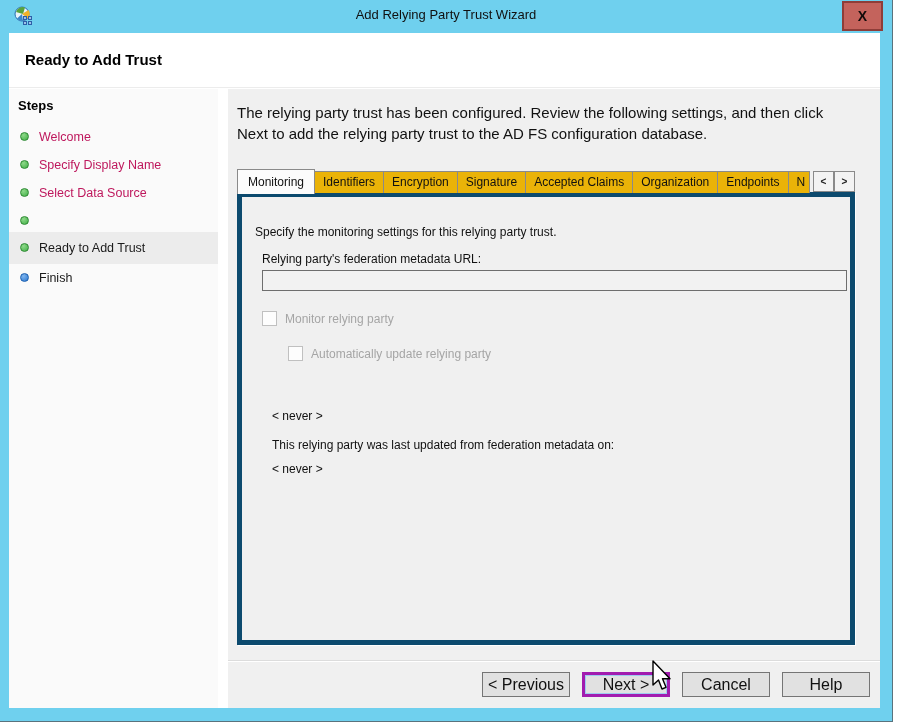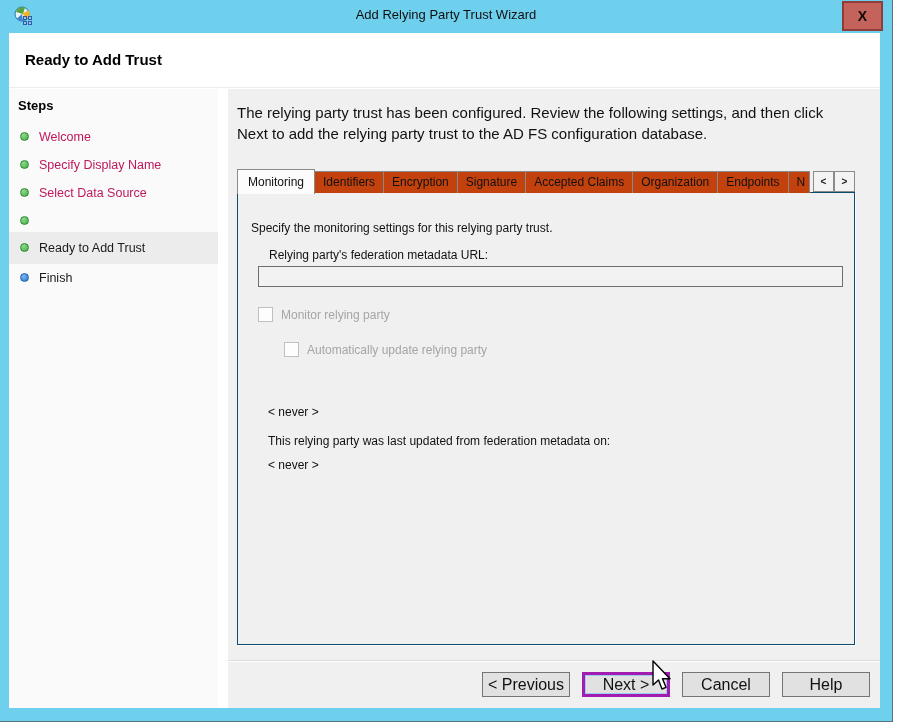--- a/index.html
+++ b/index.html
@@ -42,35 +42,35 @@
   .step-current { background:#ececec; padding-top:9px; padding-bottom:9px; }
   .step-current .label, .step-plain .label { color:#1a1a1a; }
 
   
   .main { flex:1; background:#f0f0f0; margin-left:10px; position:relative; }
   .intro { position:absolute; left:9px; top:13px; width:618px; font-size:15px;
     line-height:1.4; color:#111; }
 
   .tabcontrol { position:absolute; left:9px; top:80px; width:618px; }
   .tabs { display:flex; align-items:flex-end; height:24px; position:relative; z-index:2; }
-  .tab { font-size:12px; padding:3px 8px 4px 8px; background:#c2410c;
+  .tab { font-size:12px; padding:3px 8px 4px 8px; background:#eab308;
     border:1px solid #8a8a8a; border-bottom:none; margin-right:-1px; margin-top:2px;
     white-space:nowrap; color:#111; cursor:default; }
   .tab.active { background:#fcfcfc; margin-top:0; padding:5px 10px 5px 10px;
     margin-bottom:-1px; z-index:3; position:relative; }
   .tab.partial { width:22px; overflow:hidden; flex:none; }
   .tab-scroll { width:21px; height:21px; flex:none; background:#f3f3f3;
     border:1px solid #8a8a8a; font-size:10px; font-weight:bold; color:#222;
     text-align:center; line-height:19px; margin-bottom:1px; cursor:default; }
   .tab-scroll.left { margin-left:auto; }
   .tabpanel { position:relative; height:453px; background:#f0f0f0;
-    border:1px solid #0c4a6e; box-shadow:1px 1px 0 #fdfdfd; margin-top:-1px; }
+    border:5px solid #0c4a6e; box-shadow:1px 1px 0 #fdfdfd; margin-top:-1px; }
 
   .tp-instruction { position:absolute; left:13px; top:28px; font-size:12px; color:#111; }
-  .tp-url-label { position:absolute; left:20px; top:55px; font-size:12px; color:#111;margin-left:11px; }
+  .tp-url-label { position:absolute; left:20px; top:55px; font-size:12px; color:#111; }
   .tp-url-input { position:absolute; left:20px; top:73px; width:585px; height:21px;
     background:#f2f2f2; border:1px solid #6e6e6e; font-size:12px; padding:0 4px;
     font-family:"Liberation Sans", sans-serif; color:#333; }
 
   .cb-row { position:absolute; display:flex; align-items:center; }
   .cb-row.cb1 { left:20px; top:114px; }
   .cb-row.cb2 { left:46px; top:149px; }
   .checkbox { width:15px; height:15px; background:#fdfdfd; border:1px solid #c0c0c0;
     flex:none; margin-right:8px; }
   .cb-label { font-size:12px; color:#a5a5a5; }

